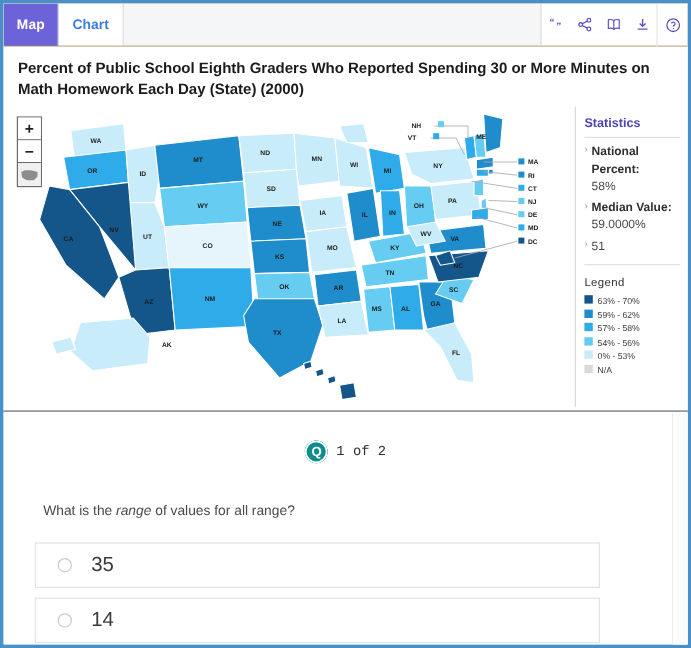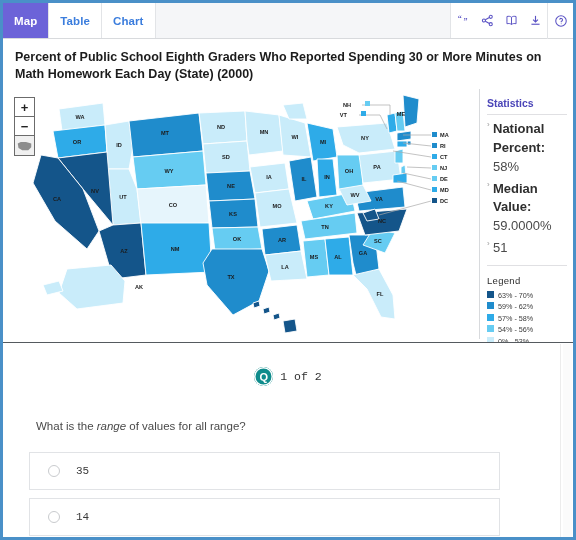--- a/index.html
+++ b/index.html
@@ -126,21 +126,21 @@
     background: #ffffff;
     padding: 6px 5px 0 7px;
   }
   .side-title {
     font-size: 10.5px; font-weight: bold;
     color: #4b45b8;
     margin: 2px 0 5px 0;
   }
   .side-rule { height: 1px; background: #e0e0e3; margin: 0 0 5px 0; }
   .stat-item {
-    font-size: 13px;
+    font-size: 10px;
     color: #3a3a3a;
     line-height: 1.45;
     margin-bottom: 3px;
     padding-left: 6px;
     position: relative;
   }
   .stat-item::before {
     content: "›";
     position: absolute; left: 0; top: -1px;
     color: #9a9a9a; font-size: 8px;
@@ -202,21 +202,21 @@
     cursor: pointer;
   }
   .radio {
     width: 12px; height: 12px;
     border: 1px solid #c9cbce;
     border-radius: 50%;
     margin-left: 18px; margin-right: 16px;
     flex: none;
     background: #fff;
   }
-  .opt-label { font-size: 11px; color: #3a3a3a; font-family: Liberation Mono, monospace; }
+  .opt-label { font-size: 17px; color: #3a3a3a; }
 
   
   .qscroll {
     position: absolute;
     right: 3px; top: 344px;
     width: 13px; height: 193px;
     background: #ffffff;
     border-left: 1px solid #ececec;
   }
   .qscroll-track {
@@ -229,21 +229,20 @@
 <body>
 
 <div id="page">
   <div class="outer-frame"></div>
 
   <div class="widget">
     <div class="widget-inner">
 
       <div class="tabbar">
         <div class="tab active">Map</div>
-        <div class="tab">Table</div>
         <div class="tab">Chart</div>
         <div class="tab-spacer"></div>
         <div class="toolbar">
           <div class="tool-btn">
             <svg width="13" height="13" viewBox="0 0 16 16" fill="#5a52c4">
               <text x="1" y="8" font-size="10" font-family="Liberation Serif, serif" font-weight="bold">“</text>
               <text x="8" y="12" font-size="10" font-family="Liberation Serif, serif" font-weight="bold">”</text>
             </svg>
           </div>
           <div class="tool-btn">

